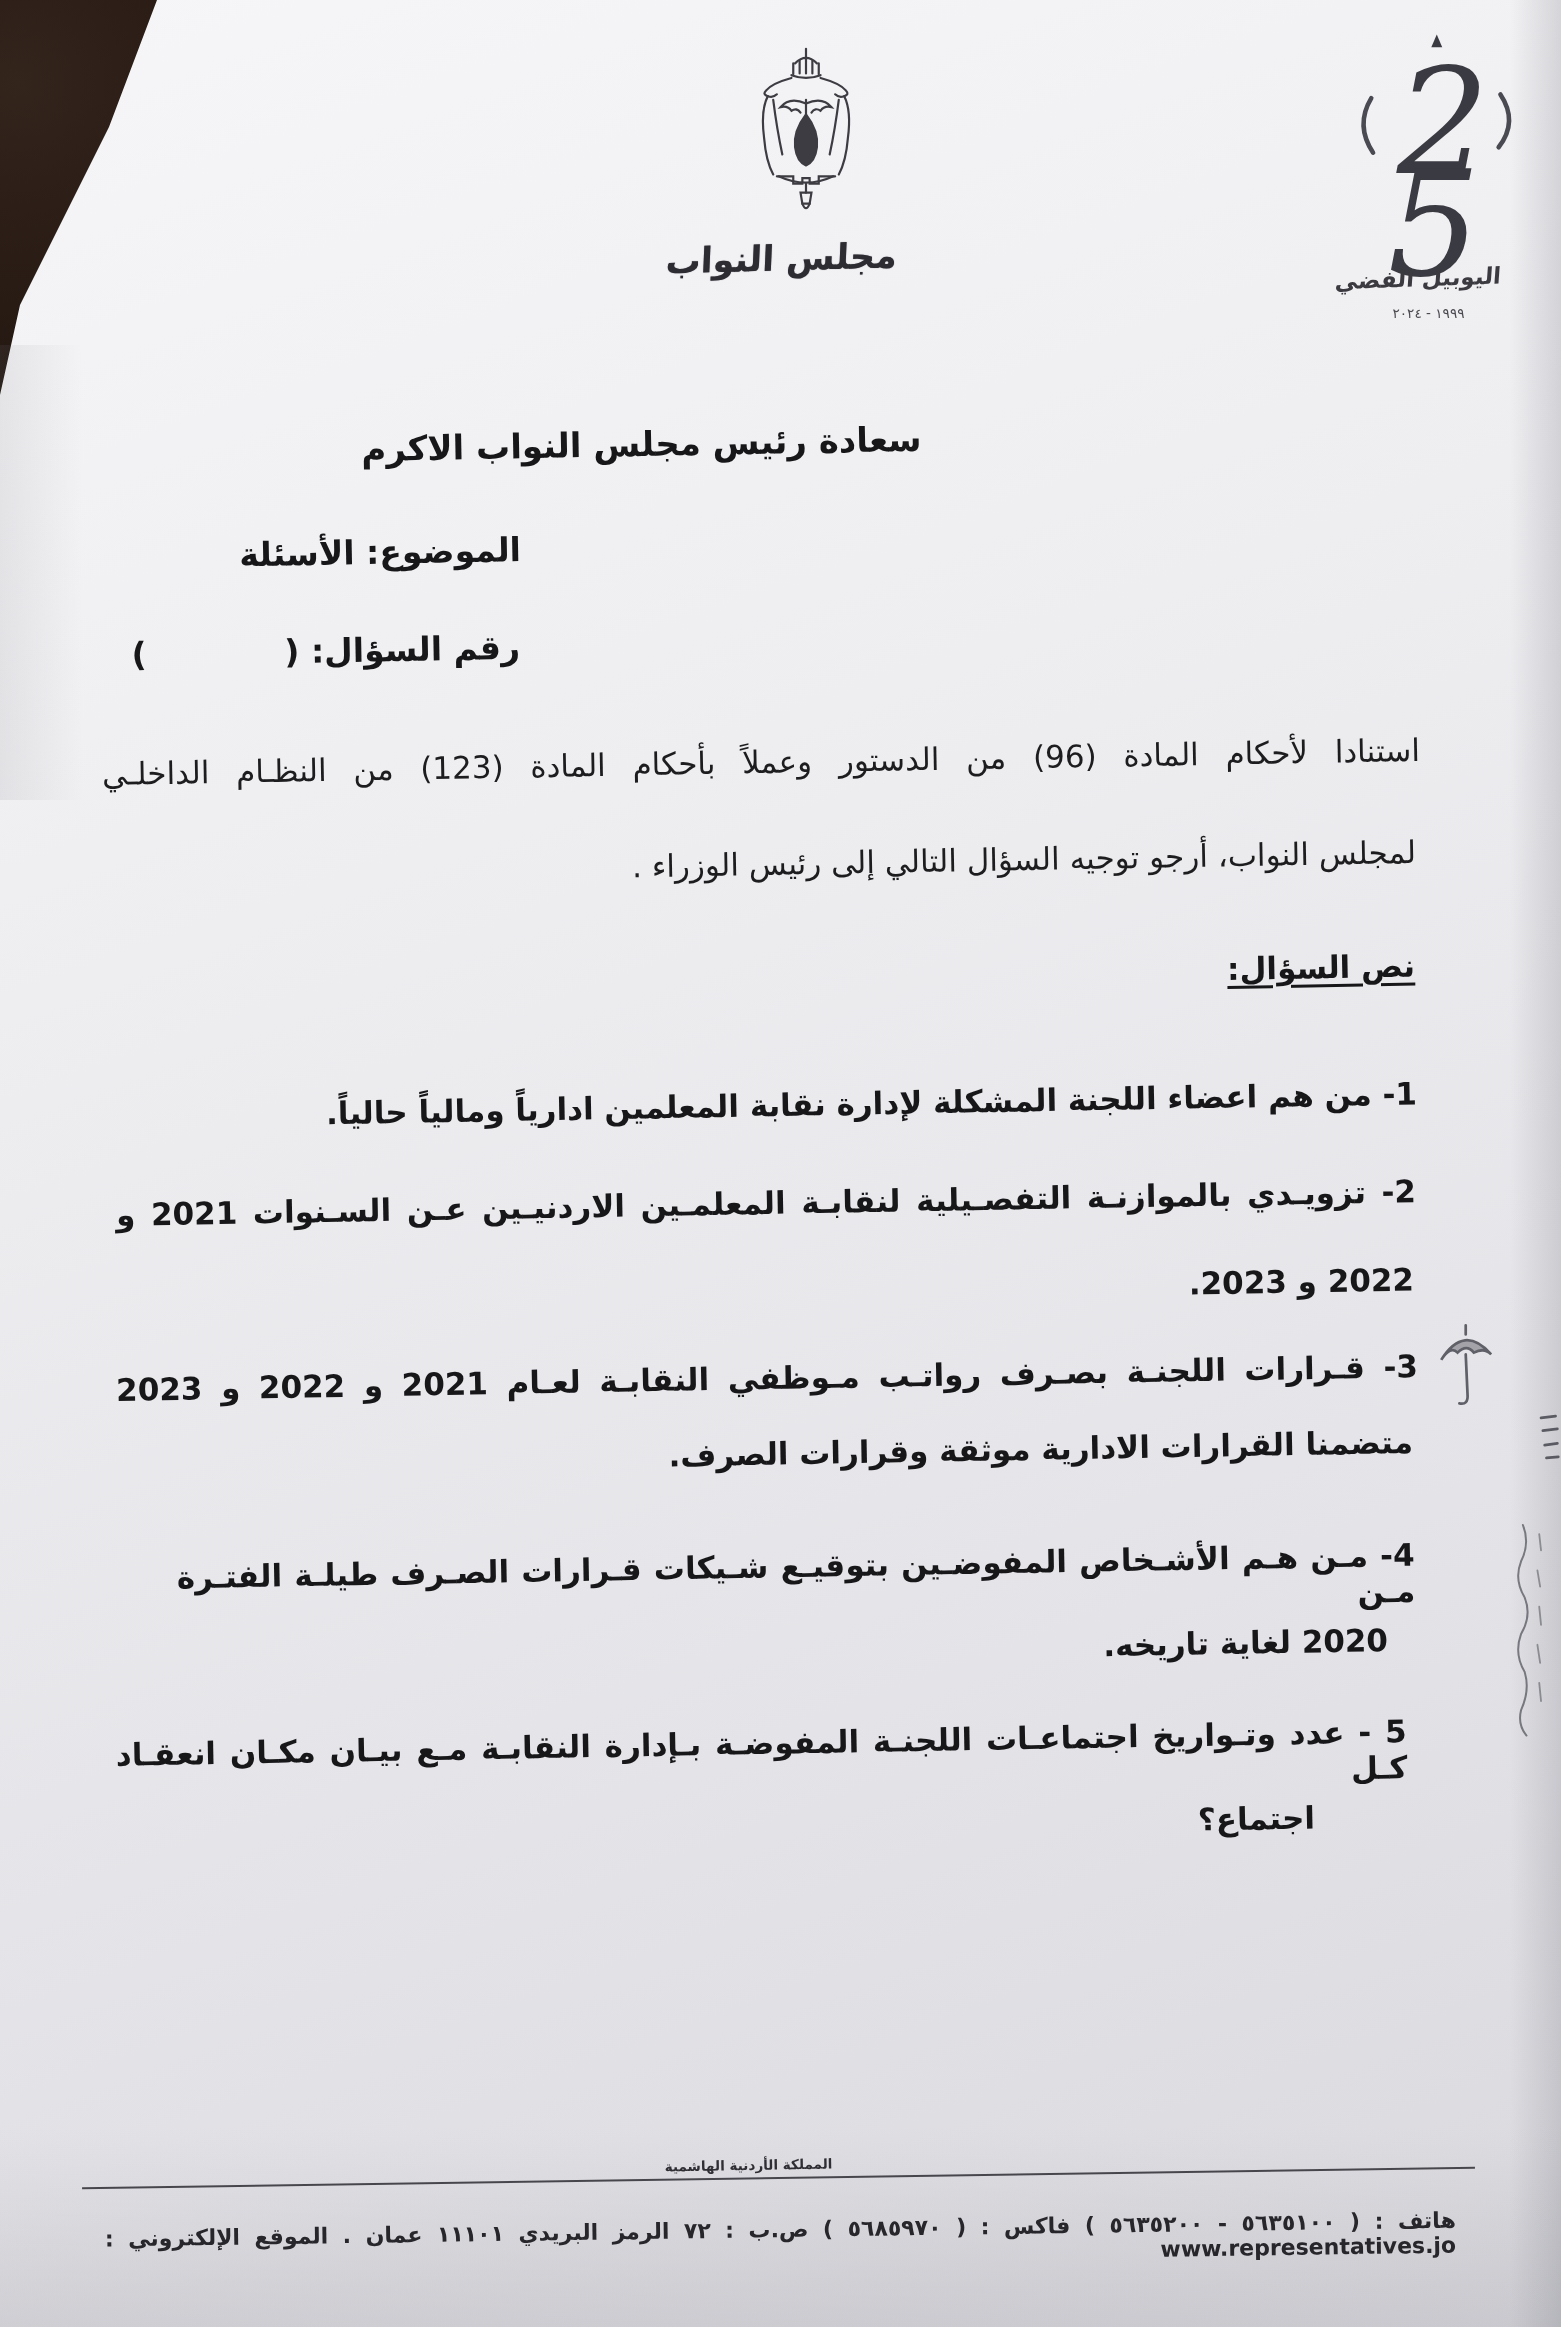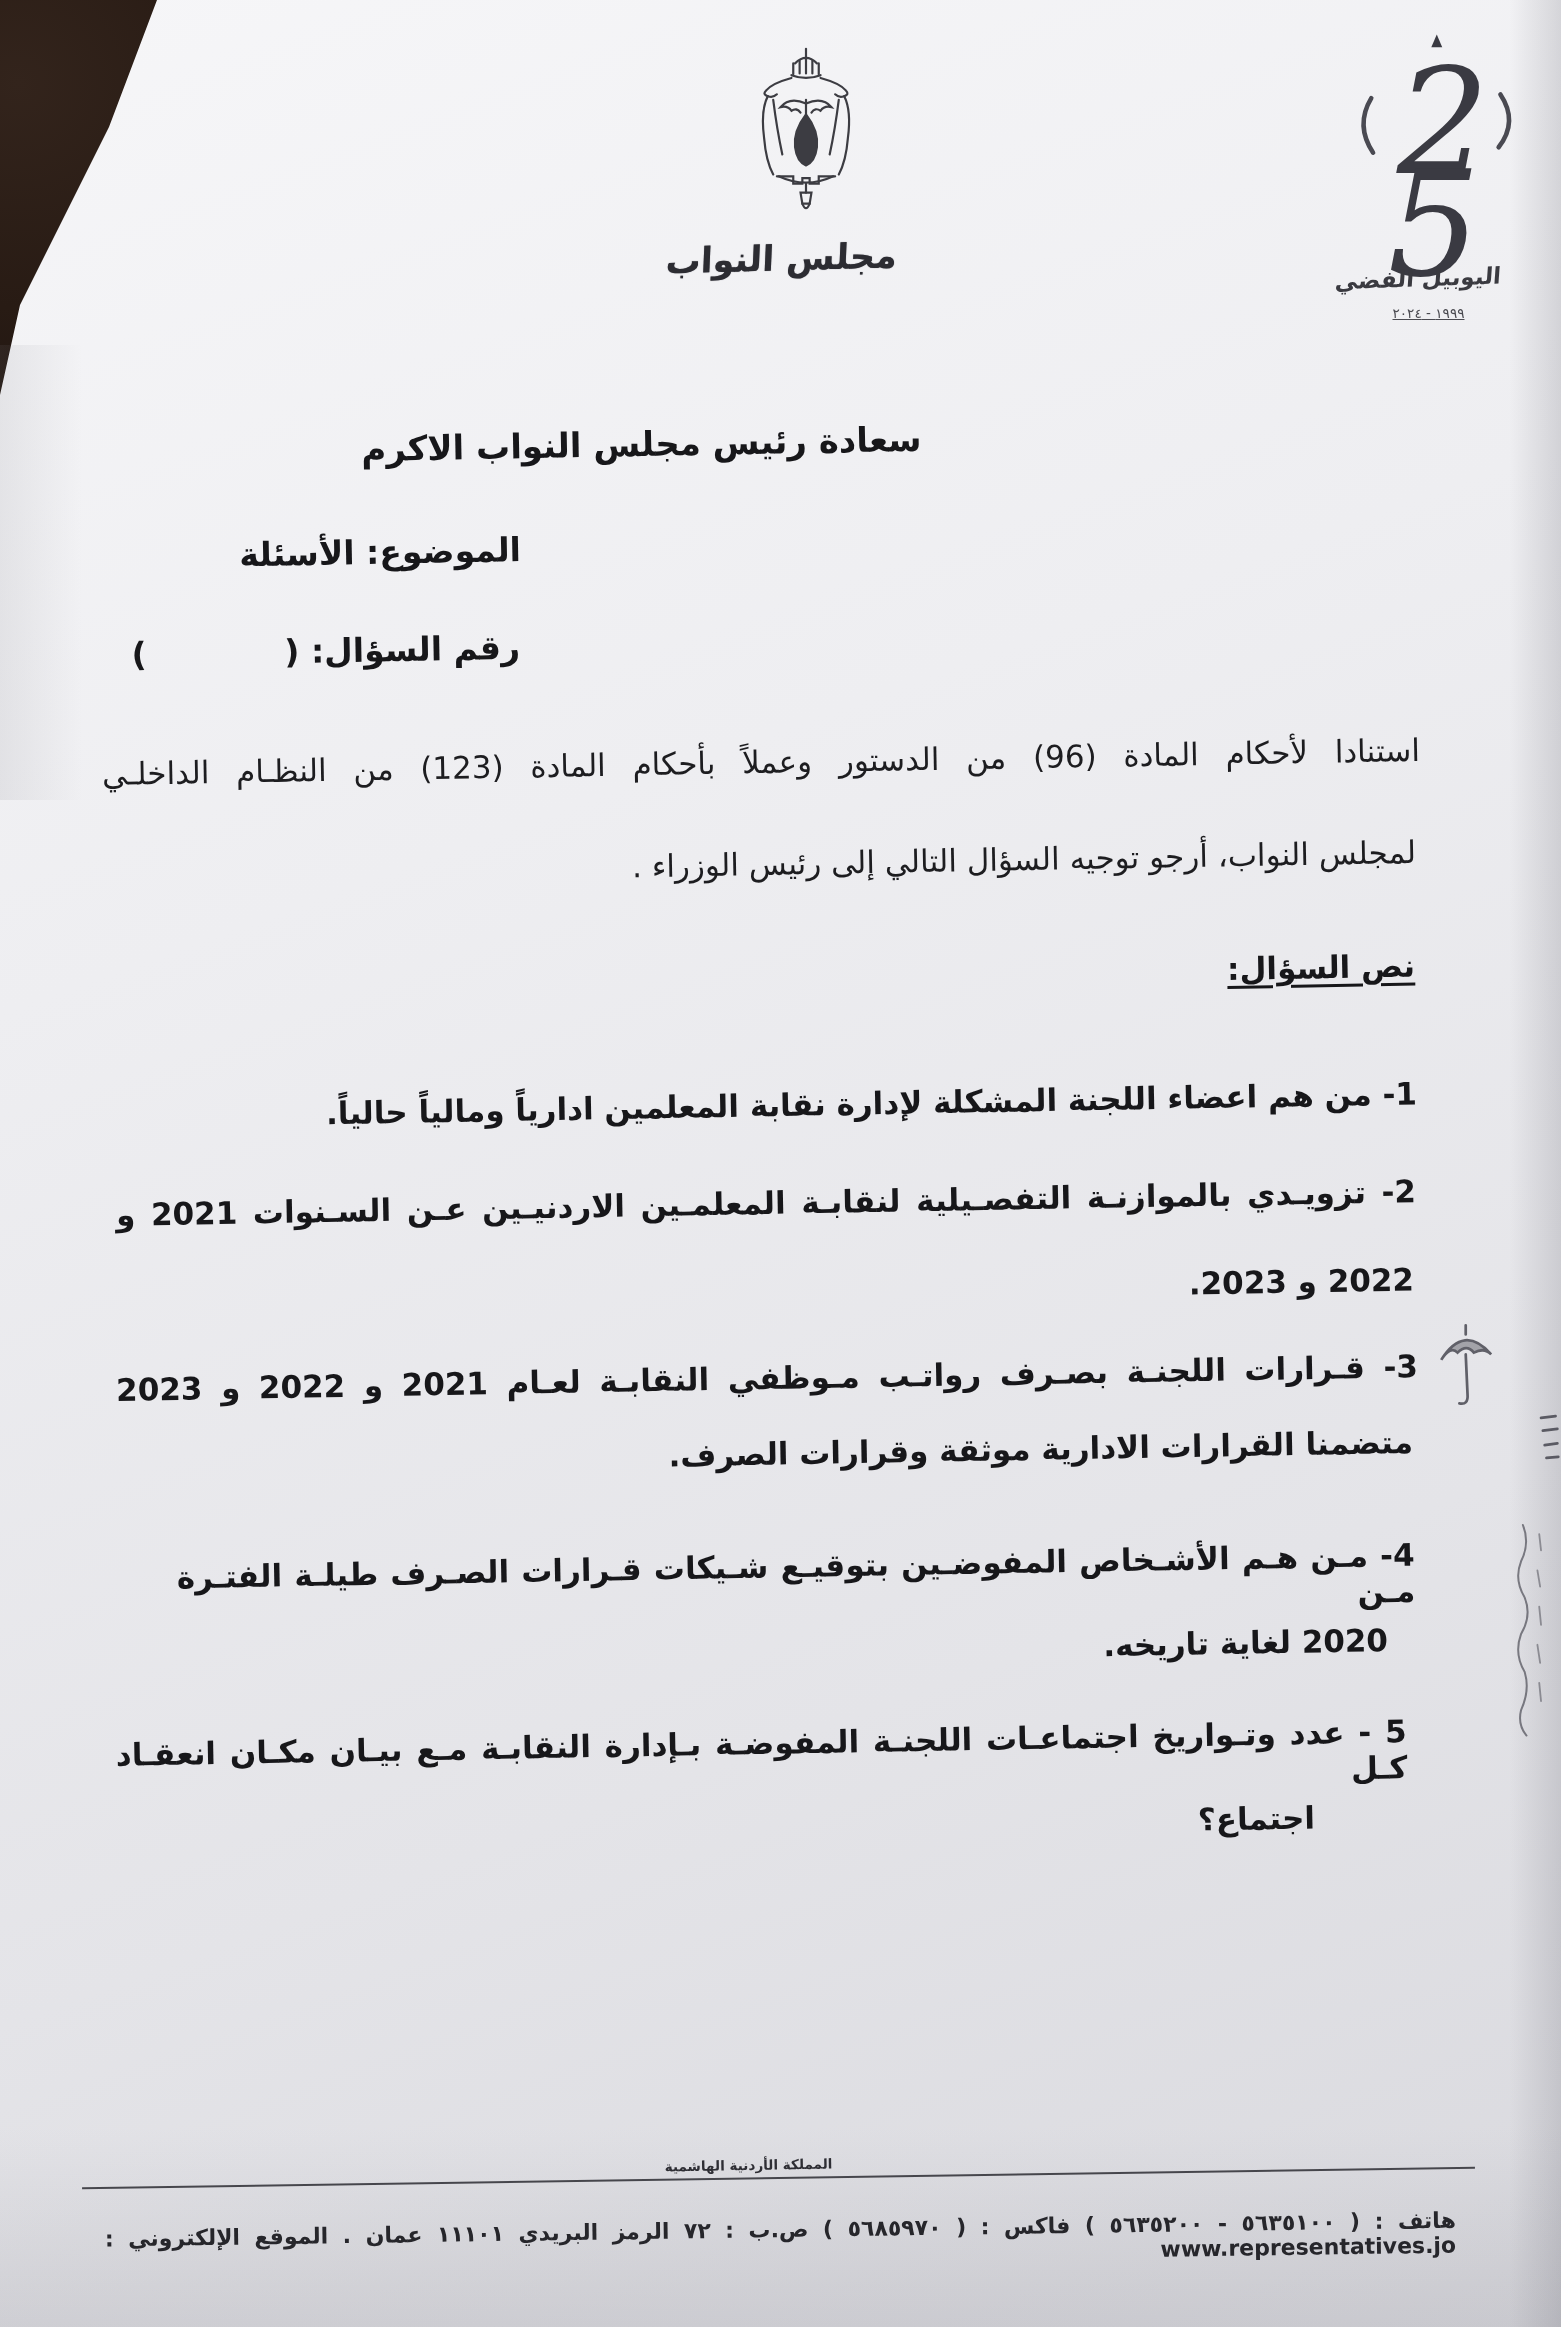--- a/index.html
+++ b/index.html
@@ -41,21 +41,21 @@
   #q5l2{left:1144px;top:1801px;width:171px;text-align:right;}
   #parliament-calligraphy{
     left:702px;top:238px;width:195px;text-align:center;font-size:35px;font-weight:bold;
     transform:rotate(-1.5deg) skewX(-4deg);letter-spacing:-0.9px;color:#2c2c32;
     text-shadow:0 0 0.9px rgba(40,40,50,.6);
   }
   .emblem{position:absolute;left:755px;top:47px;}
   .jubilee-svg{position:absolute;left:1344px;top:27px;}
   #jubilee-title{left:1356px;top:265px;width:145px;text-align:center;font-size:23px;font-weight:bold;
     transform:rotate(-2deg) skewX(-6deg);color:#3a3a40;}
-  #jubilee-years{left:1356px;top:305px;width:145px;text-align:center;font-size:13.6px;letter-spacing:2.7px;color:#4a4a50;text-decoration:underline;}
+  #jubilee-years{left:1356px;top:305px;width:145px;text-align:center;font-size:13.6px;letter-spacing:2.7px;color:#4a4a50;}
   .ink-marks{position:absolute;left:1414px;top:1307px;opacity:.75;}
   #footer-rule{position:absolute;left:82px;top:2177px;width:1393px;height:1.8px;background:#46464c;transform:rotate(-0.85deg);}
   #kingdom{left:662px;top:2157px;width:173px;text-align:center;font-size:13.6px;font-weight:bold;
     letter-spacing:-0.5px;transform:rotate(-1deg);color:#2e2e34;}
   #contact{left:105px;top:2217px;width:1351px;font-size:22px;font-weight:bold;transform:rotate(-0.8deg);color:#26262b;}
 </style>
 </head>
 <body>
 
 <div class="page">

